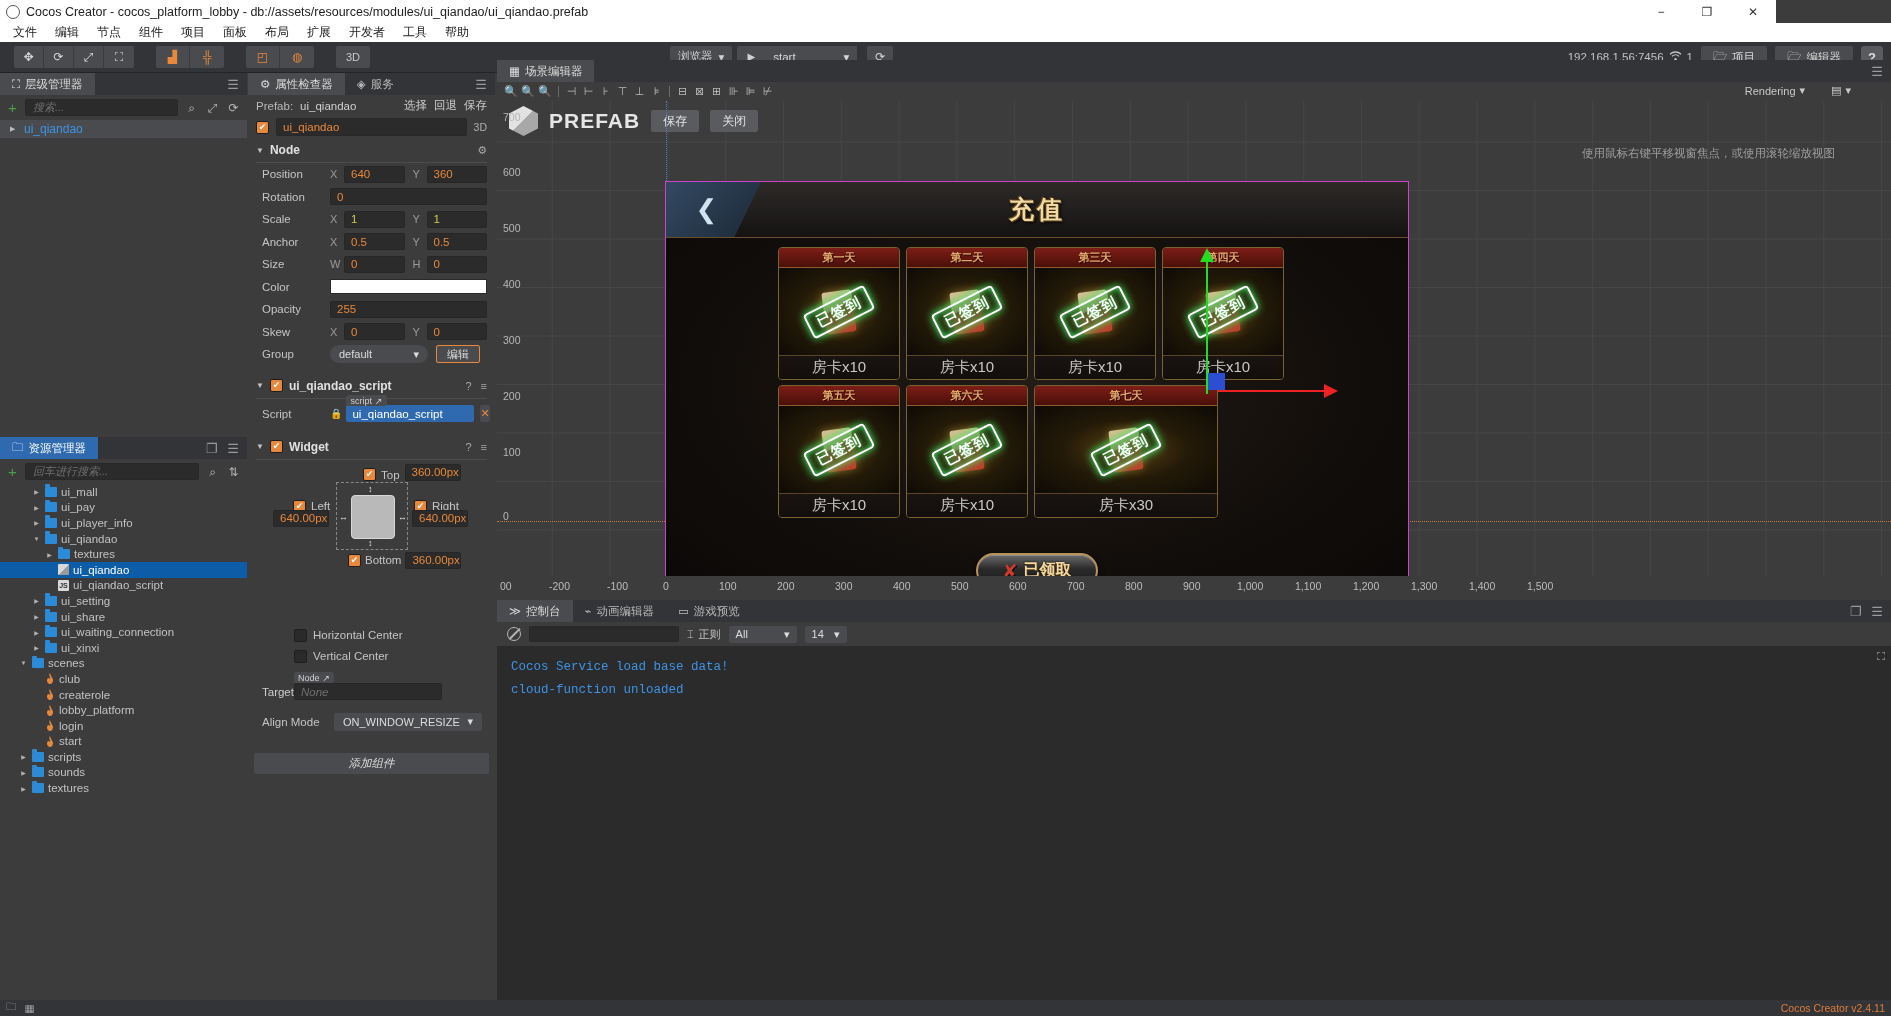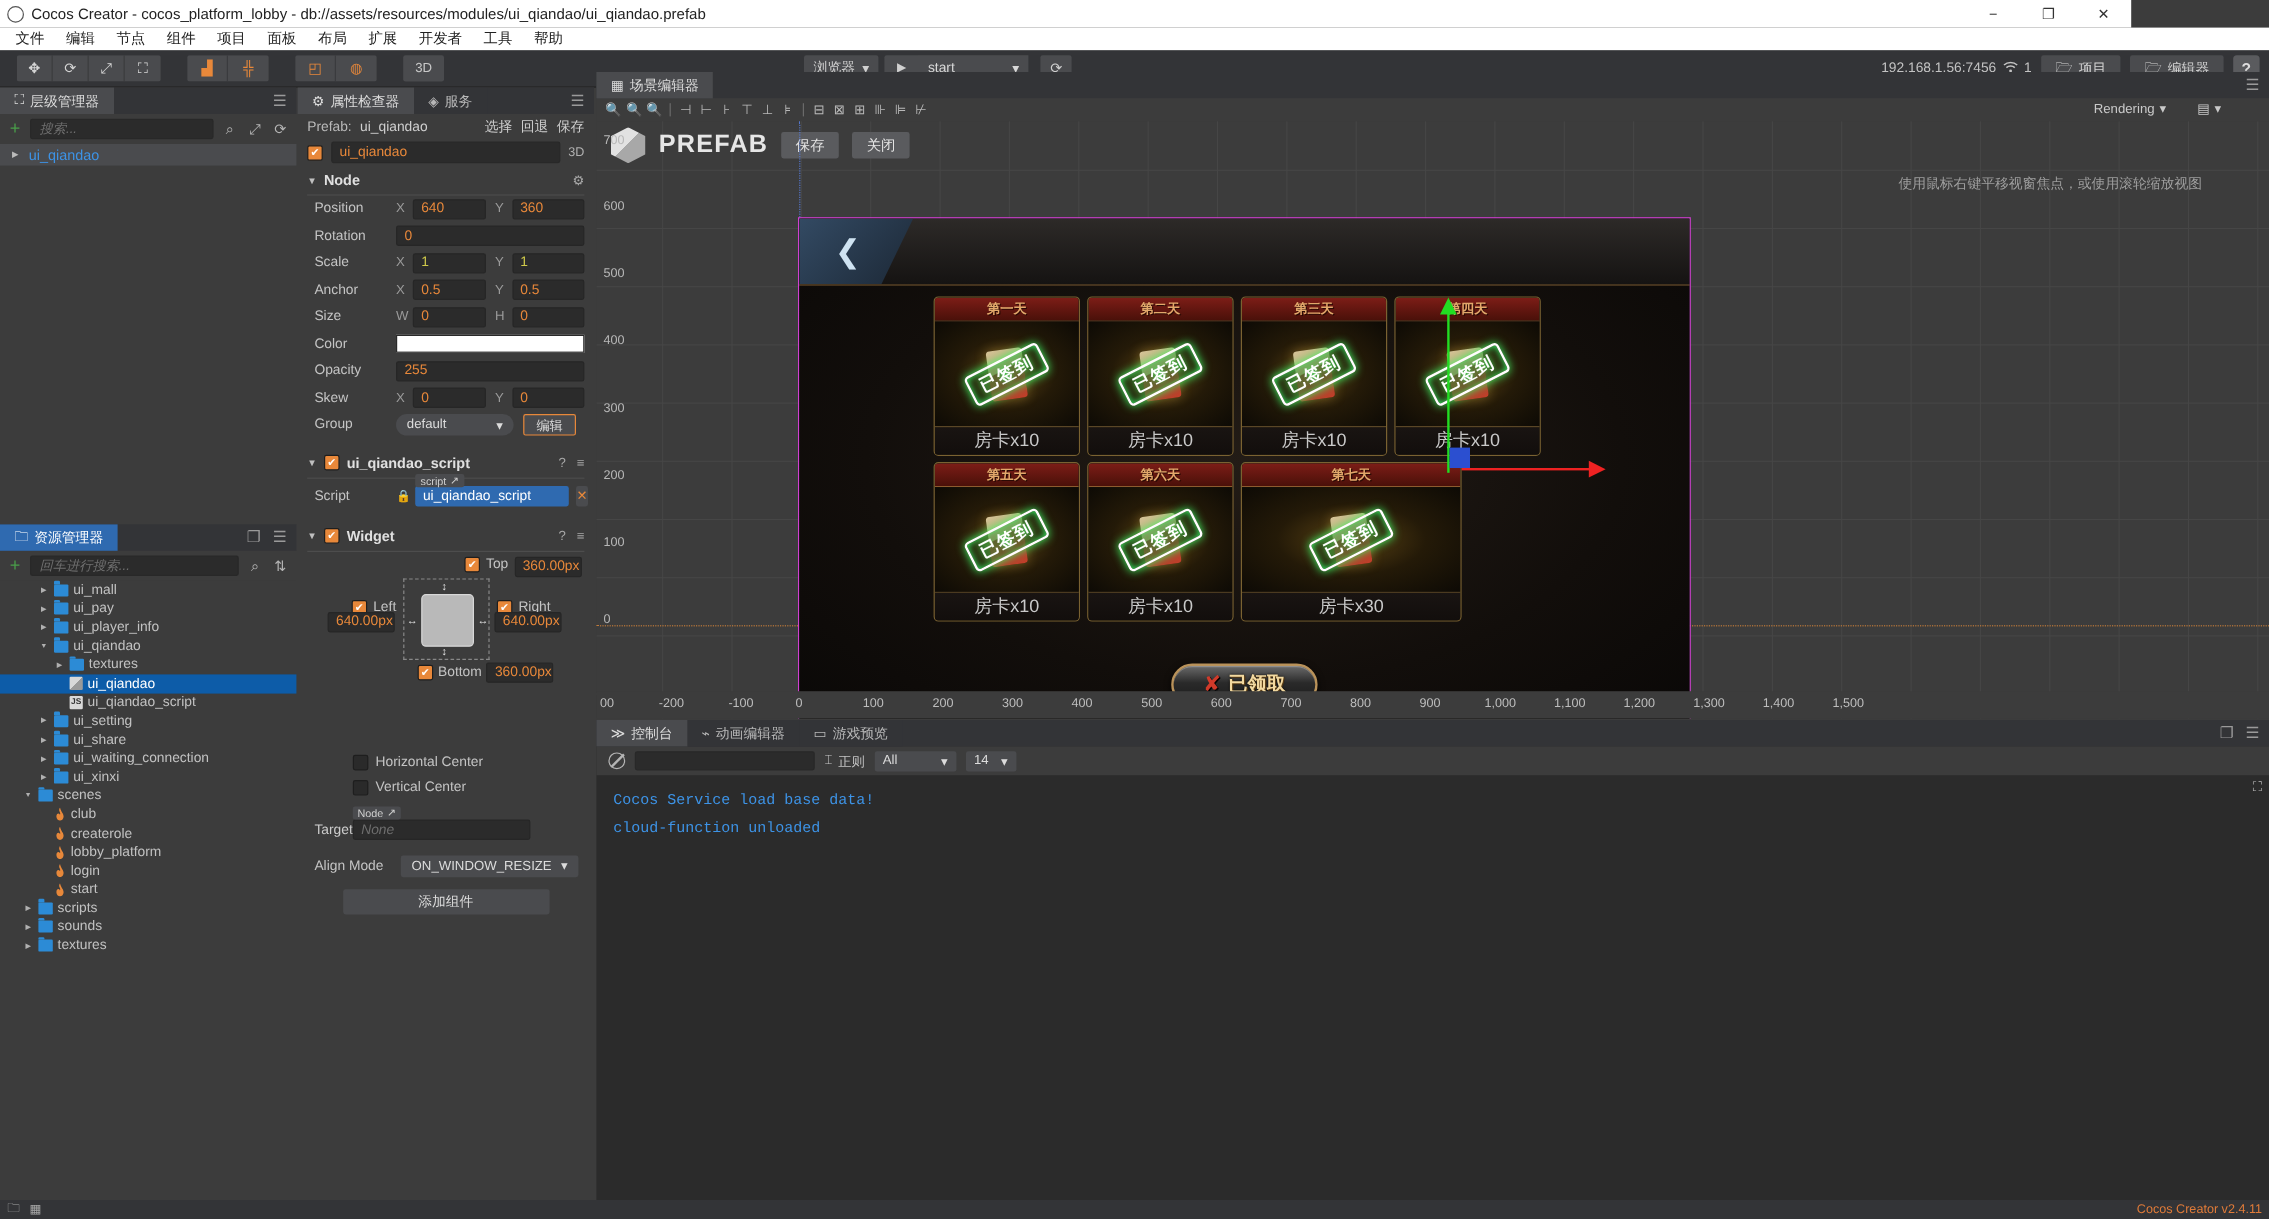--- a/index.html
+++ b/index.html
@@ -169,21 +169,21 @@
     overflow:hidden; white-space:nowrap;}
   .xbtn { width:16px; height:17px; background:#4a4b4e; border-radius:2px;
     color:#e8883a; font-size:11px; display:flex; align-items:center;
     justify-content:center; margin-left:6px;}
   .sec-icons { margin-left:auto; display:flex; gap:9px; color:#a8a8a8;
      font-size:11px; font-weight:normal;}
 
   
   .widget-box { position:relative; height:165px; }
   .w-top { position:absolute; left:115px; top:4px; display:flex;
-    align-items:flex-start; gap:5px; font-size:11.5px; color:#c4c4c4;margin-left:24px;}
+    align-items:flex-end; gap:5px; font-size:11.5px; color:#c4c4c4;}
   .w-left { position:absolute; left:45px; top:40px; display:flex;
     align-items:center; gap:5px; font-size:11.5px; color:#c4c4c4;}
   .w-leftv { position:absolute; left:25px; top:50px; }
   .w-right { position:absolute; left:166px; top:40px; display:flex;
     align-items:center; gap:5px; font-size:11.5px; color:#c4c4c4;}
   .w-rightv { position:absolute; left:164px; top:50px; }
   .w-bottom { position:absolute; left:100px; top:92px; display:flex;
     align-items:center; gap:4px; font-size:11.5px; color:#c4c4c4;}
   .num.px { width:56px; justify-content:flex-start; }
   .align-diagram { position:absolute; left:88px; top:22px; width:72px; height:68px;
@@ -195,23 +195,23 @@
     font-size:11.5px; color:#c4c4c4;}
   .cbx.off { background:#2a2a2a; }
   .target-row { height:26px; display:flex; align-items:center; padding:0 8px 0 14px;
     font-size:11.5px; position:relative;}
   .node-tag { position:absolute; left:86px; top:-2px; background:#4a4b4e;
      font-size:9px; color:#cfcfcf; padding:0 4px; height:11px; border-radius:2px;
      display:flex; align-items:center; gap:3px;}
   .none-field { width:148px; height:17px; background:#2b2b2b; border:1px solid #262626;
     border-radius:2px; color:#6e6e6e; font-size:11.5px; display:flex;
     align-items:center; padding:0 6px; font-style:italic;}
-  .addcomp { width:172px; height:21px; margin:8px auto 0; background:#4a4b4e;
+  .addcomp { width:235px; height:21px; margin:20px auto 0; background:#4a4b4e;
     border-radius:2px; display:flex; align-items:center; justify-content:center;
-    font-size:11.5px; color:#dcdcdc;}
+    font-size:11.5px; color:#dcdcdc;font-style:italic;}
 
   
   #scene { left:497px; top:60px; width:1394px; height:540px; background:#3c3c3c; }
   .scene-tools { height:19px; background:#3c3c3c; display:flex; align-items:center;
     gap:0px; padding-left:6px; color:#b9b9b9; font-size:11px; }
   .stool { width:17px; height:17px; display:flex; align-items:center;
     justify-content:center; }
   .ssep { width:1px; height:11px; background:#6a6a6a; margin:0 4px; }
   .scene-view { position:relative; width:1394px; height:498px; overflow:hidden;
     background:#3c3c3c; }
@@ -823,20 +823,21 @@
       <div class="ruler-lbl" style="left:6px;top:409px">0</div>
 
       <div class="axis-line-x" style="top:420px"></div>
       <div class="axis-line-y" style="left:169px"></div>
 
       <div class="game">
         <div class="g-topbar">
           <div class="g-back">
             <span class="chev">❮</span>
           </div>
+          <div class="g-title">充值</div>
         </div>
         <div class="g-body">
           <div class="cards" id="cards-host">
               <div class="crow">
                 <div class="card">
                   <div class="card-hdr">第一天</div>
                   <div class="card-art">
                     <div class="mjtile"></div>
                     <div class="stamp">已签到</div>
                   </div>

